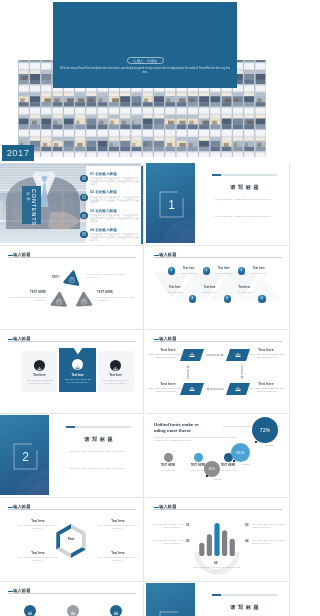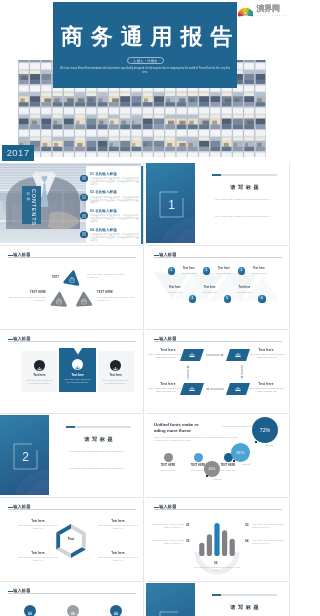--- a/index.html
+++ b/index.html
@@ -604,48 +604,27 @@
             <rect x="224.90" y="0" width="1.3" height="97" fill="#cfd5dc"></rect>
             <rect x="225.35" y="0" width="0.45" height="97" fill="#939ca7" opacity="0.75"></rect>
             <rect x="236.18" y="0" width="1.3" height="97" fill="#cfd5dc"></rect>
             <rect x="236.63" y="0" width="0.45" height="97" fill="#939ca7" opacity="0.75"></rect>
             <rect x="247.45" y="0" width="1.3" height="97" fill="#cfd5dc"></rect>
             <rect x="247.90" y="0" width="0.45" height="97" fill="#939ca7" opacity="0.75"></rect>
           </g>
       </svg>
     </div>
     <div class="hero-band"></div>
-    <div class="hero-title">商务通用报告</div>
     <div class="hero-pill">
       <span>汇报人：代用名</span>
     </div>
     <div class="hero-sub">We have many PowerPoint templates that have been specifically designed to help anyone that is stepping into the world of PowerPoint for the very first time.</div>
     <div class="badge2020">2017</div>
   </div>
 
-  <div class="wm">
-    <svg width="18" height="16" viewBox="0 0 36 32">
-      <g id="fanwedges">
-          <path d="M12.00 25.21 L-0.99 25.66 A19 19 0 0 1 0.38 17.88 L12.44 22.75 A6 6 0 0 0 12.00 25.21 Z" fill="#d9262b"></path>
-          <path d="M12.29 23.15 L-0.07 19.13 A19 19 0 0 1 3.88 12.29 L13.54 20.98 A6 6 0 0 0 12.29 23.15 Z" fill="#e8612a"></path>
-          <path d="M13.27 21.31 L3.03 13.30 A19 19 0 0 1 9.08 8.22 L15.18 19.70 A6 6 0 0 0 13.27 21.31 Z" fill="#f08a1e"></path>
-          <path d="M14.82 19.91 L7.93 8.89 A19 19 0 0 1 15.36 6.18 L17.17 19.06 A6 6 0 0 0 14.82 19.91 Z" fill="#f5b913"></path>
-          <path d="M16.75 19.13 L14.05 6.42 A19 19 0 0 1 21.95 6.42 L19.25 19.13 A6 6 0 0 0 16.75 19.13 Z" fill="#e0c913"></path>
-          <path d="M18.83 19.06 L20.64 6.18 A19 19 0 0 1 28.07 8.89 L21.18 19.91 A6 6 0 0 0 18.83 19.06 Z" fill="#9fc13c"></path>
-          <path d="M20.82 19.70 L26.92 8.22 A19 19 0 0 1 32.97 13.30 L22.73 21.31 A6 6 0 0 0 20.82 19.70 Z" fill="#49a84a"></path>
-          <path d="M22.46 20.98 L32.12 12.29 A19 19 0 0 1 36.07 19.13 L23.71 23.15 A6 6 0 0 0 22.46 20.98 Z" fill="#1f9d8f"></path>
-          <path d="M23.56 22.75 L35.62 17.88 A19 19 0 0 1 36.99 25.66 L24.00 25.21 A6 6 0 0 0 23.56 22.75 Z" fill="#1a8fa8"></path>
-        </g>
-      <path d="M1 29 C 8 19, 28 19, 35 29 C 28 22, 8 22, 1 29 Z" fill="#6f7377"></path>
-    </svg>
-    <div class="wm-tx">
-      <div class="wm-cn">演界网</div>
-      <div class="wm-en">WWW.YANJEE.CN</div>
-    </div>
-  </div>
 
   <div class="slide grid-slide" style="left:0px;top:163px;">
     <div class="cs-photo">
       <svg width="141" height="80" viewBox="0 0 141 80" preserveAspectRatio="none">
         <defs>
           <linearGradient id="csky" x1="0" y1="0" x2="0" y2="1">
             <stop offset="0" stop-color="#aebdcc"></stop>
               <stop offset="0.45" stop-color="#c8d4de"></stop>
             <stop offset="1" stop-color="#e9edf0"></stop>
             </linearGradient>

